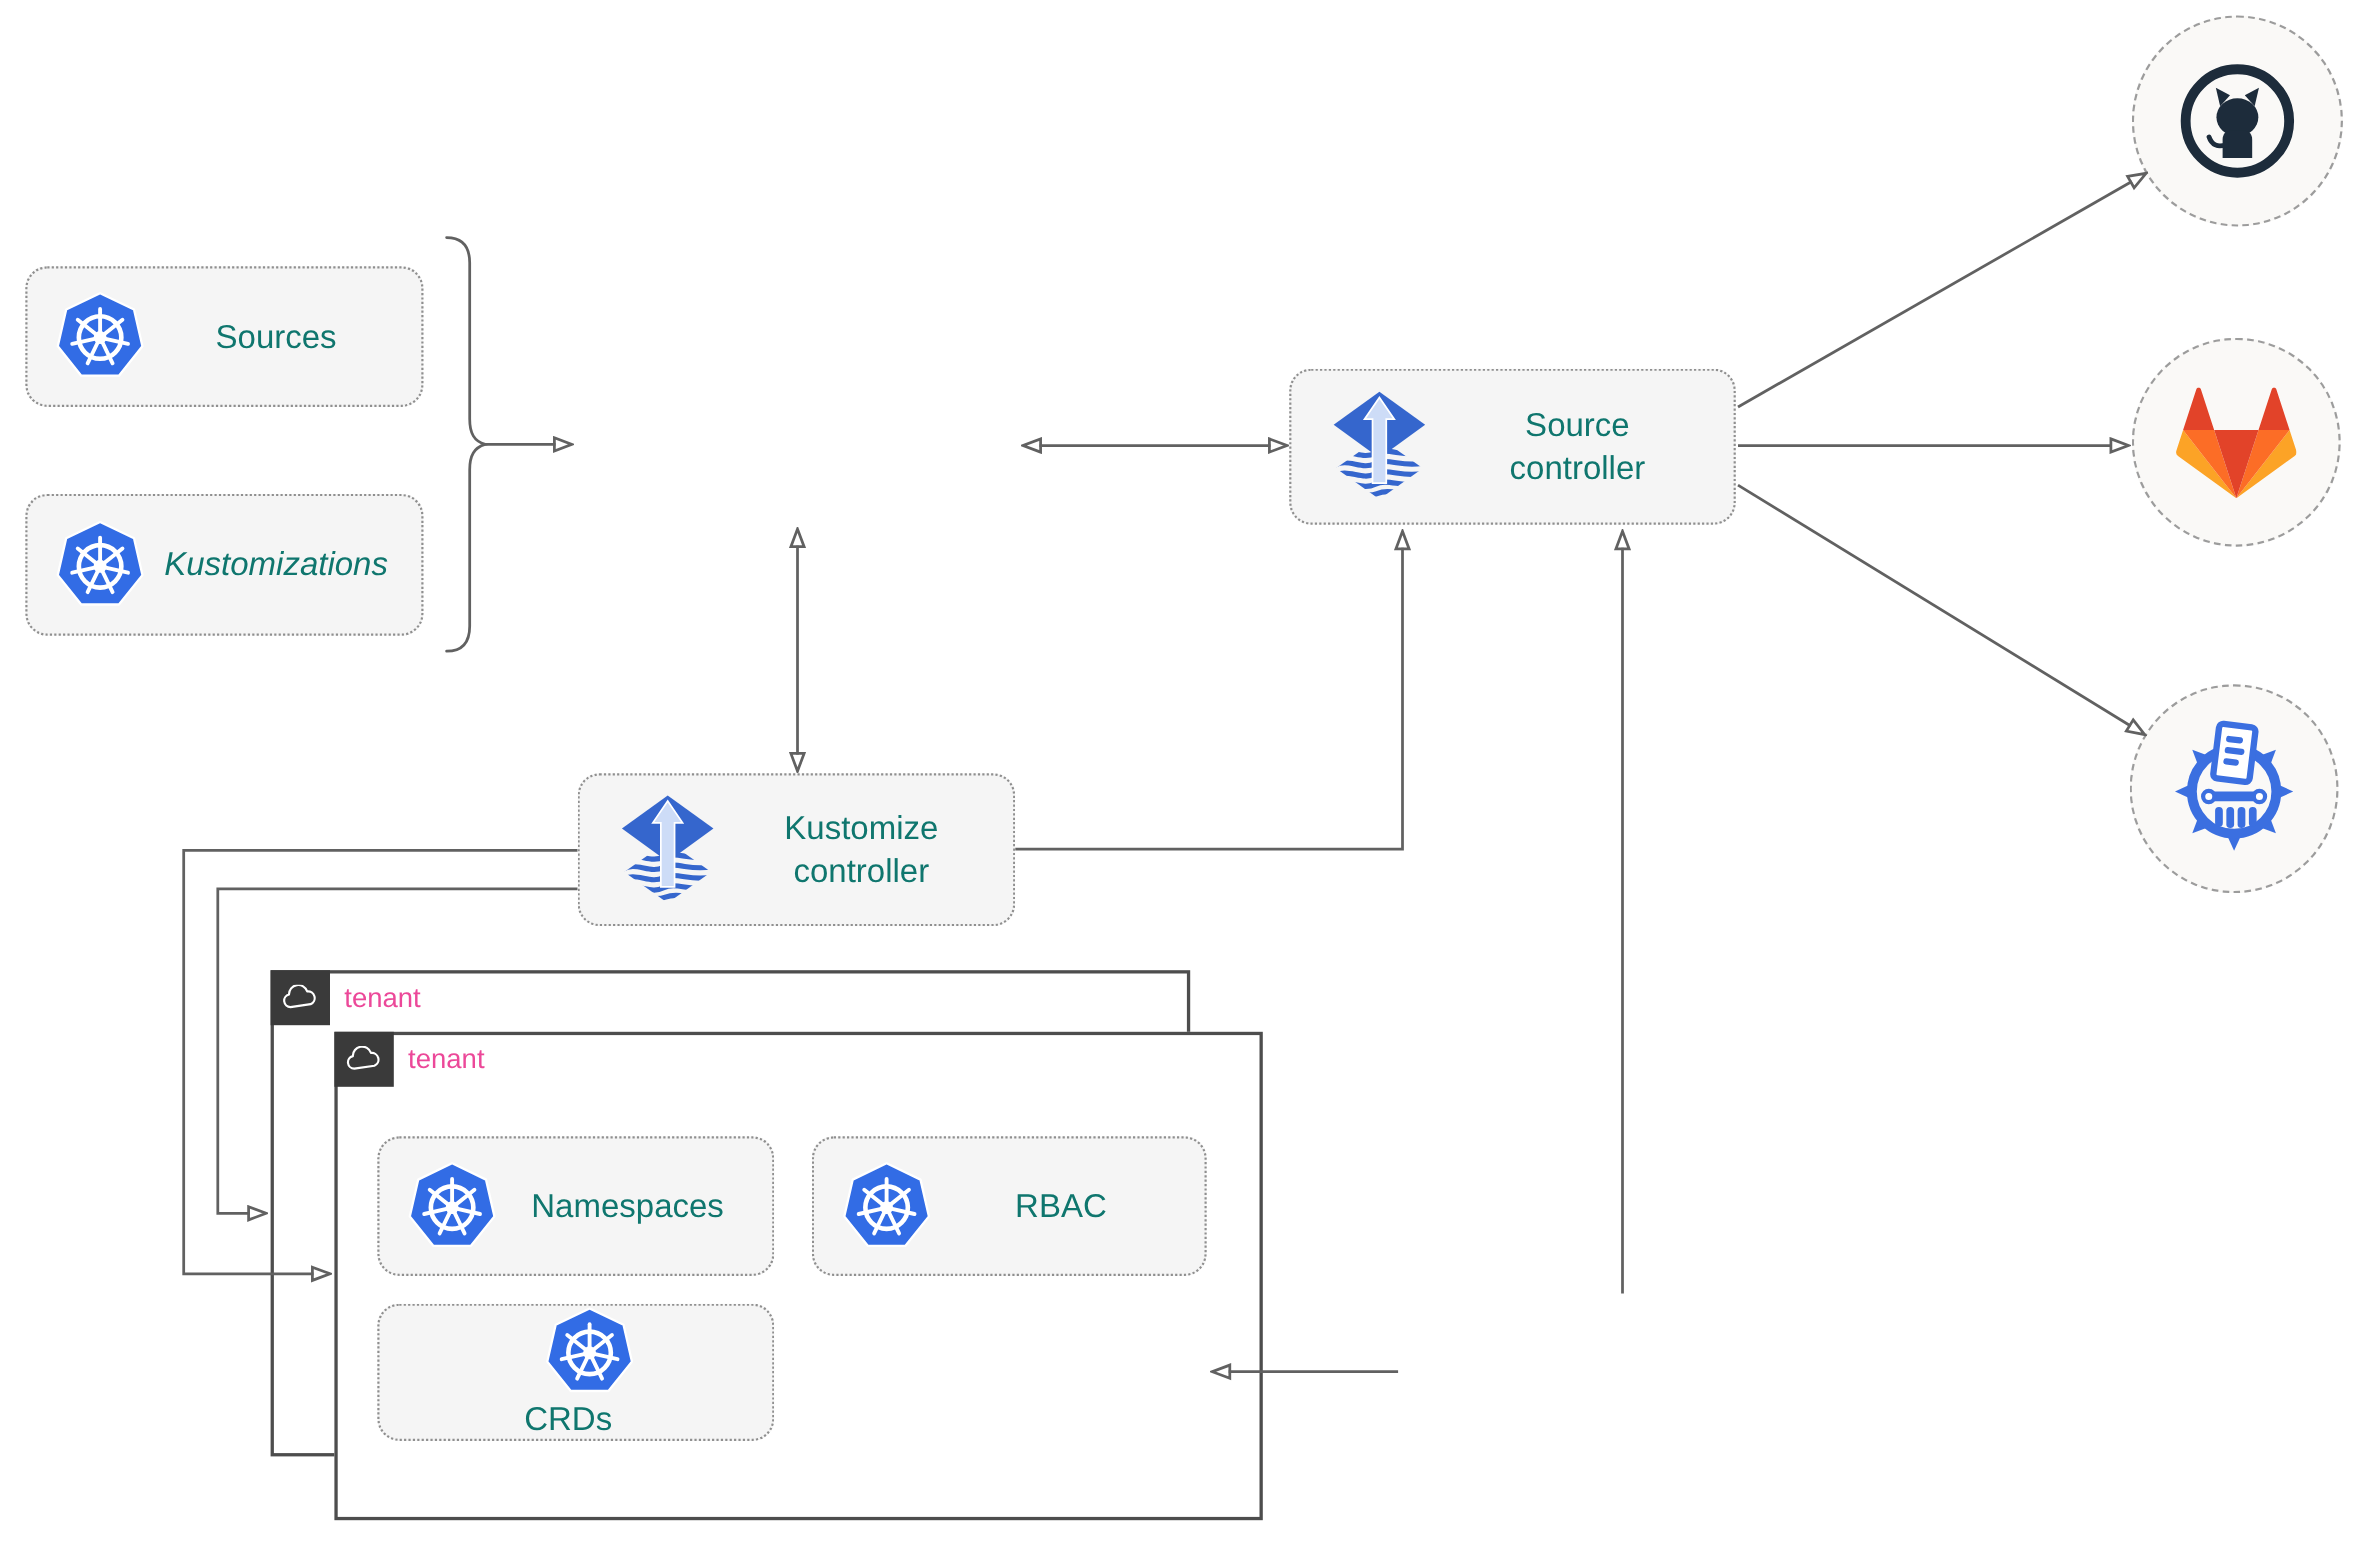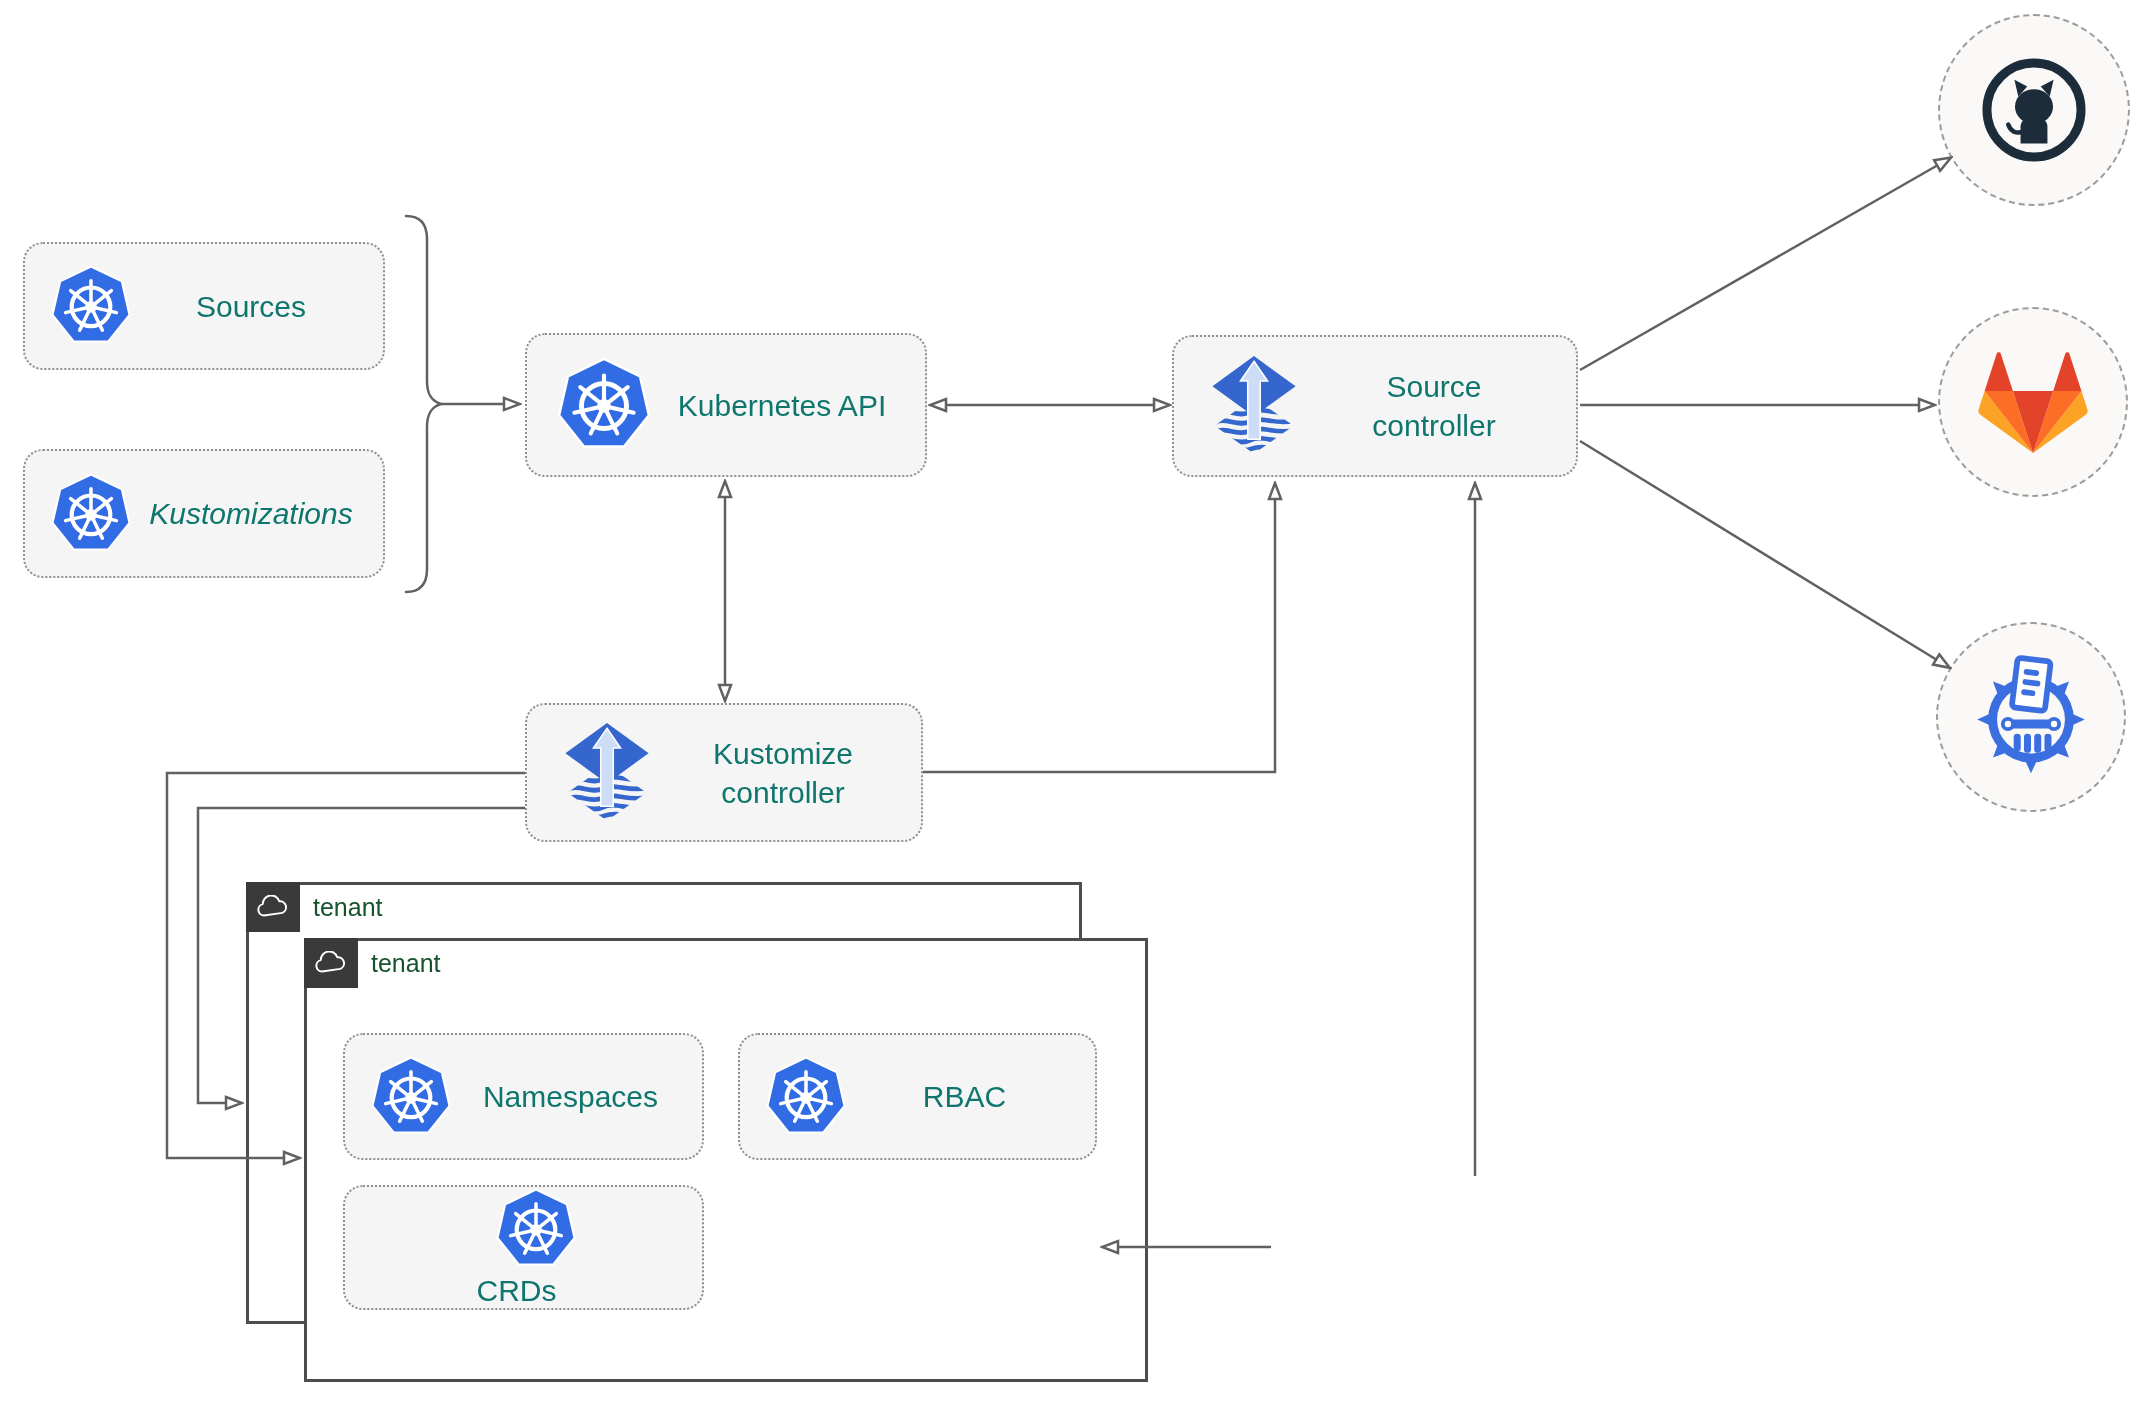--- a/index.html
+++ b/index.html
@@ -33,21 +33,21 @@
   }
   .tenant-back  { z-index:1; }
   .tenant-front { z-index:2; }
   .tenant-tab {
     position:absolute; left:-3px; top:-3px; width:54px; height:50px;
     background:var(--tenant-header);
     display:flex; align-items:center; justify-content:center;
   }
   .tenant-lbl {
     position:absolute; left:64px; top:-3px; height:50px; line-height:50px;
-    font-size:25px; color:#14532d;
+    font-size:25px; color:#ec4899;
   }
 
   
   .ext {
     position:absolute; z-index:3; box-sizing:border-box; border-radius:50%;
     background:var(--external-fill);
     border:2.5px dashed #9c9c9c;
     display:flex; align-items:center; justify-content:center;
   }
 </style>
@@ -187,28 +187,20 @@
 
   <div class="node" style="left:23px; top:449px; width:362px; height:129px;font-style:italic;">
     <span class="icon" style="margin-left:24px">
       <svg width="84" height="84" viewBox="0 0 100 100">
           <use href="#sym-k8s"></use>
         </svg>
       </span>
     <div class="lbl"><span>Kustomizations</span></div>
   </div>
 
-  <div class="node" style="left:525px; top:333px; width:402px; height:144px;">
-    <span class="icon" style="margin-left:28px">
-      <svg width="98" height="98" viewBox="0 0 100 100">
-          <use href="#sym-k8s"></use>
-        </svg>
-      </span>
-    <div class="lbl"><span>Kubernetes API</span></div>
-  </div>
 
   <div class="node wrap" style="left:1172px; top:335px; width:406px; height:142px;">
     <span class="icon" style="margin-left:28px">
       <svg width="104" height="104" viewBox="0 0 100 100">
           <use href="#sym-flux"></use>
         </svg>
       </span>
     <div class="lbl"><span>Source controller</span></div>
   </div>
 

